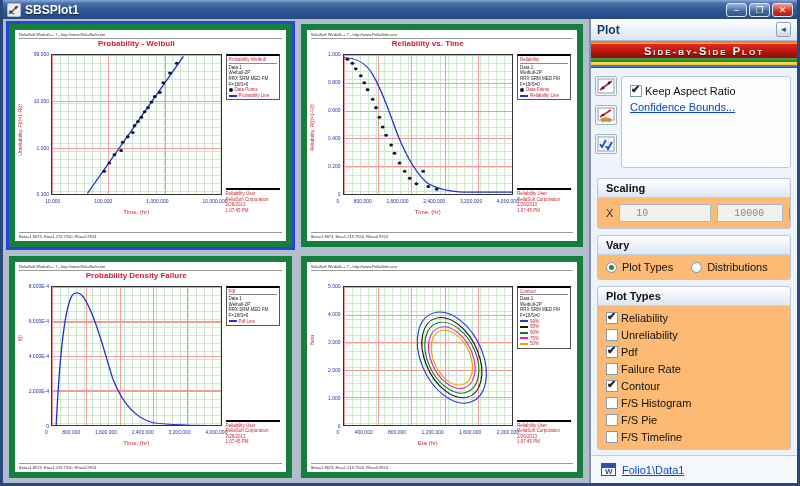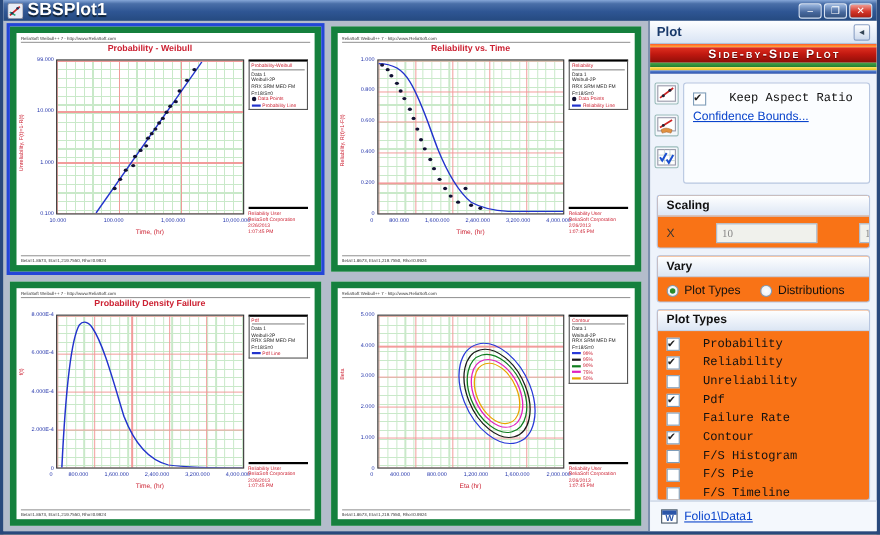--- a/index.html
+++ b/index.html
@@ -3,21 +3,21 @@
 <meta charset="utf-8">
 <style>
   * { box-sizing: border-box; margin: 0; padding: 0; }
   body { font-family: "Liberation Sans", sans-serif; background:#444; }
   .window { width:800px; height:486px; position:relative; background:#b3bccb;
             border:3px solid #29497c; border-top:none; overflow:hidden; }
   
   .titlebar { height:19px; background:linear-gradient(180deg,#86a7d8 0%,#4a6fa8 18%,#2f5694 55%,#254a80 100%);
               display:flex; align-items:center; padding:0 4px; }
   .app-icon { width:14px; height:14px; margin-right:4px; display:inline-block; }
-  .title-text { color:#fff; font-size:16px; font-weight:bold; text-shadow:0 1px 1px #123; flex:1; }
+  .title-text { color:#fff; font-size:12px; font-weight:bold; text-shadow:0 1px 1px #123; flex:1; }
   .winbtns { display:flex; gap:2px; }
   .wbtn { width:21px; height:14px; border:1px solid #d7e2f2; border-radius:3px; font-size:9px; line-height:12px;
           text-align:center; color:#fff; background:linear-gradient(180deg,#9db9e2,#46679c 60%,#35537f); cursor:pointer; }
   .wbtn.close { background:linear-gradient(180deg,#f2a198,#d4362a 55%,#a81d12); }
   
   .client { display:flex; height:464px; }
   .plots-area { flex:1; display:grid; grid-template-columns:1fr 1fr; grid-template-rows:1fr 1fr;
                 gap:9px; padding:5px 6px; background:#b3bccb; }
   
   .sheet { position:relative; background:#fff; border:6px solid #15803d; overflow:hidden; }
@@ -74,33 +74,33 @@
   .banner .band { height:14px; background:linear-gradient(180deg,#e03020,#c01810 45%,#8e0e08);
                   color:#fff; text-align:center; font-size:11px; line-height:14px; font-weight:bold;
                   font-variant:small-caps; letter-spacing:2px; text-shadow:0 1px 1px #500;padding-left:20px; }
   .banner .s2 { height:4px; background:linear-gradient(180deg,#4aa54a,#1f7d2f); }
   .banner .s3 { height:3px; background:linear-gradient(180deg,#ffe45a,#e8c020); }
   .banner .s4 { height:3px; background:linear-gradient(180deg,#5a86d8,#2a4fa8); }
   .tool-row { display:flex; padding:8px 6px 4px 4px; gap:4px; }
   .tool-col { display:flex; flex-direction:column; gap:9px; }
   .tbtn { width:22px; height:20px; border:1px solid #9bb; background:#f4f7fb; border-radius:2px; padding:1px; cursor:pointer; }
   .aspect-box { flex:1; border:1px solid #b7c6e0; border-radius:3px; background:#fbfdff; padding:8px 8px; min-height:92px; }
-  .cbrow { display:flex; align-items:flex-end; gap:21px; font-size:11px; color:#111; cursor:pointer;font-family:Liberation Mono, monospace; }
+  .cbrow { display:flex; align-items:flex-end; gap:3px; font-size:11px; color:#111; cursor:pointer; }
   .cb { width:12px; height:12px; border:1px solid #7f9db9; background:#fff; display:inline-block; position:relative; flex:none; }
   .cb.checked::after { content:"✔"; position:absolute; left:0px; top:-3px; font-size:11px; color:#222; font-weight:bold; }
   .link { color:#0a44cc; text-decoration:underline; font-size:11px; cursor:pointer; }
   .aspect-box .link { display:inline-block; }
-  .group { margin:6px 6px 0 6px; border:1px solid #b7c6e0; border-radius:3px; background:#f97316; overflow:hidden; }
+  .group { margin:6px 6px 0 6px; border:1px solid #b7c6e0; border-radius:3px; background:#fdba74; overflow:hidden; }
   .group-head { padding:3px 8px; font-size:11px; font-weight:bold; color:#111;
                 background:linear-gradient(180deg,#ffffff,#dce6f4); border-bottom:1px solid #c5d2e6; }
   .group-body { padding:6px 8px; }
   .scaling-row { display:flex; align-items:center; gap:6px; }
   .scaling-row .axis { font-size:11px; color:#333; }
   .txt { height:18px; border:1px solid #a9b8cc; background:#f0f1ec; color:#888; font-size:10px;
-         padding:0 4px; font-family:Liberation Serif, serif;margin-left:32px; }
+         padding:0 16px; font-family:Liberation Mono, monospace; }
   .txt.w1 { width:92px; } .txt.w2 { width:66px; }
   .vary-row { display:flex; gap:18px; }
   .radiorow { display:flex; align-items:center; gap:5px; font-size:11px; color:#111; cursor:pointer; }
   .radio { width:11px; height:11px; border-radius:50%; border:1px solid #7f9db9;
            background:radial-gradient(#fff,#e6edf6); position:relative; flex:none; }
   .radio.selected::after { content:""; position:absolute; left:2px; top:2px; width:5px; height:5px;
                            border-radius:50%; background:#2a8a2a; }
   .types { display:flex; flex-direction:column; gap:5px; }
   .panel-spacer { flex:1; }
   .folio-row { border-top:1px solid #c0cde0; padding:7px 10px; display:flex; align-items:center; gap:6px; background:#f4f8fd; }
@@ -455,24 +455,20 @@
             <span>Distributions</span>
           </div>
         </div>
       </div>
 
       <div class="group">
         <div class="group-head">Plot Types</div>
         <div class="group-body types">
           <div class="cbrow">
               <span class="cb checked"></span>
-              <span>Probability</span>
-            </div>
-          <div class="cbrow">
-              <span class="cb checked"></span>
               <span>Reliability</span>
             </div>
           <div class="cbrow">
               <span class="cb"></span>
               <span>Unreliability</span>
             </div>
           <div class="cbrow">
               <span class="cb checked"></span>
               <span>Pdf</span>
             </div>

